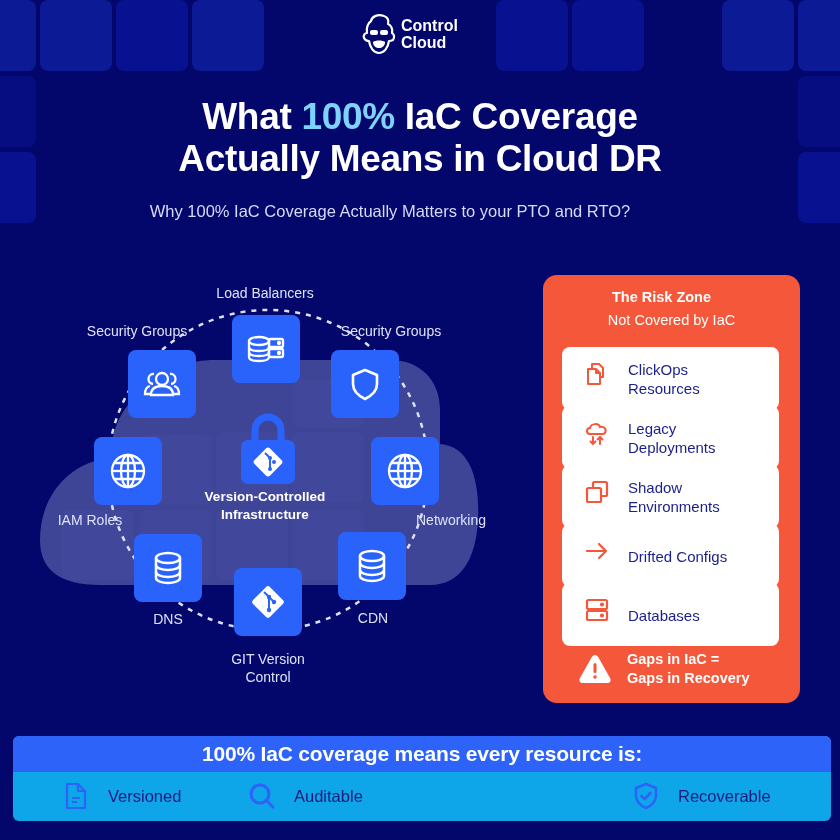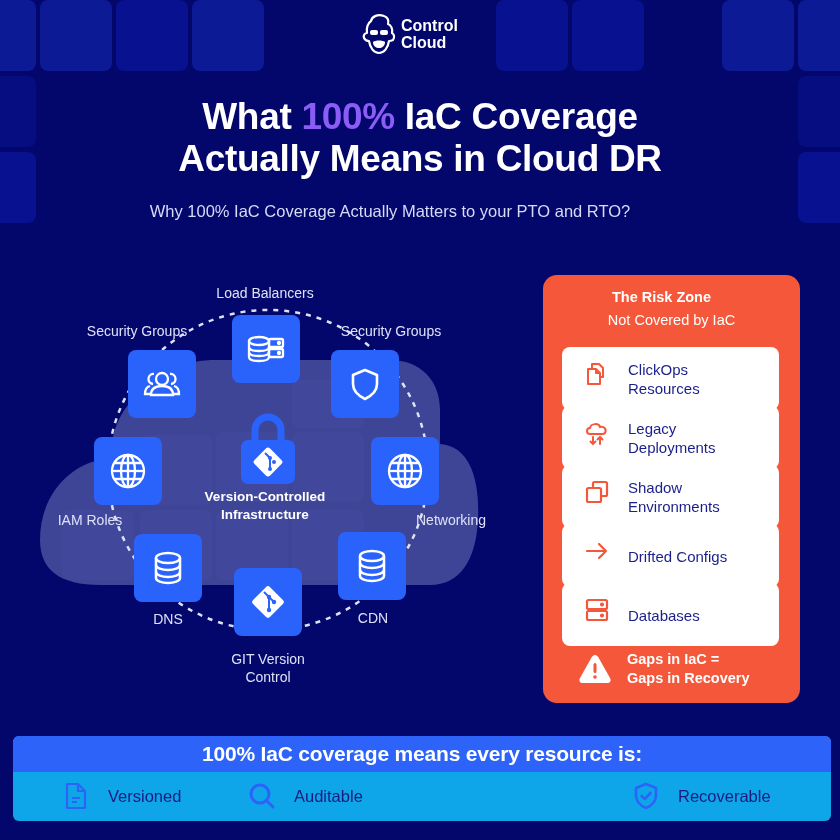--- a/index.html
+++ b/index.html
@@ -13,21 +13,21 @@
   .tile { position: absolute; width: 72px; height: 71px; border-radius: 8px; }
   .t1 { background: #0C1A96; }
   .t2 { background: #081290; }
   .t3 { background: #060D80; }
 
   .logo { position: absolute; left: 362px; top: 12px; width: 120px; height: 44px; display: flex; align-items: center; }
   .logo svg { width: 34px; height: 42px; }
   .logo-text { margin-left: 5px; font-weight: 700; font-size: 16px; line-height: 17px; color: #fff; }
 
   .title { position: absolute; left: 0; top: 96px; width: 840px; text-align: center; font-weight: 700; font-size: 37px; line-height: 42px; color: #fff; letter-spacing: -0.3px; }
-  .title .hl { color: #8b5cf6; }
+  .title .hl { color: #7dd3fc; }
   .subtitle { position: absolute; left: 0; top: 202px; width: 780px; text-align: center; font-size: 16.5px; color: #D6DBF7; }
 
   .cloud { position: absolute; left: 0; top: 0; width: 840px; height: 840px; pointer-events: none; }
 
   .node { position: absolute; width: 68px; height: 68px; border-radius: 8px; background: #2A63FB; display: flex; align-items: center; justify-content: center; }
   .node svg { width: 40px; height: 40px; }
   .lbl { position: absolute; font-size: 14px; color: #DDE2F8; white-space: nowrap; text-align: center; line-height: 18px; }
 
   .center-label { position: absolute; left: 190px; top: 488px; width: 150px; text-align: center; font-weight: 700; font-size: 13.5px; line-height: 18px; color: #fff; }
 

